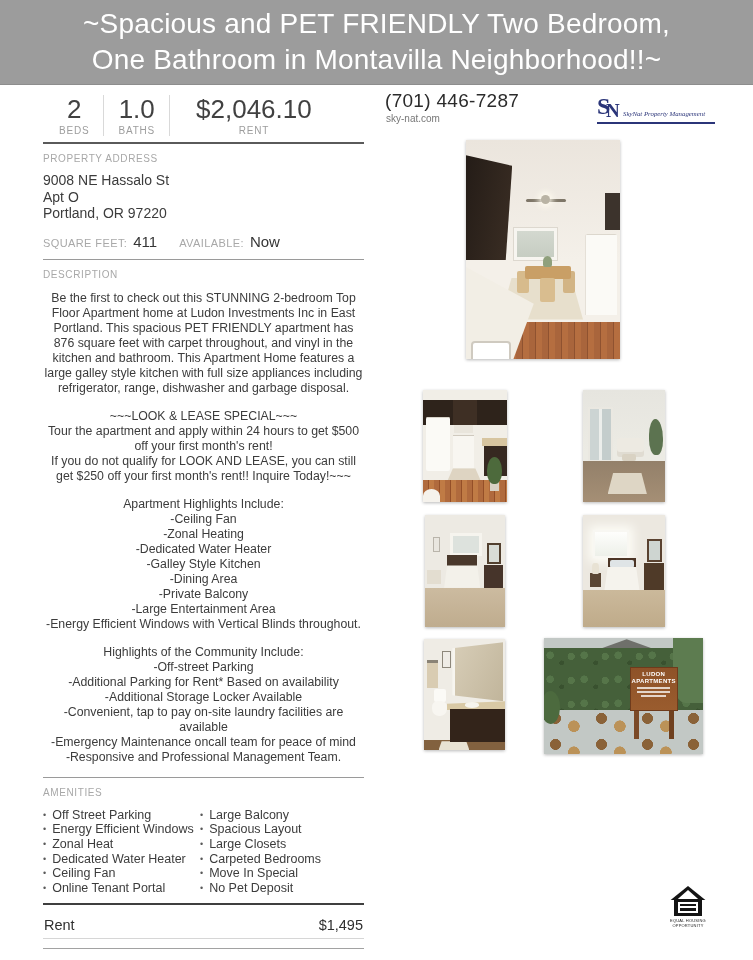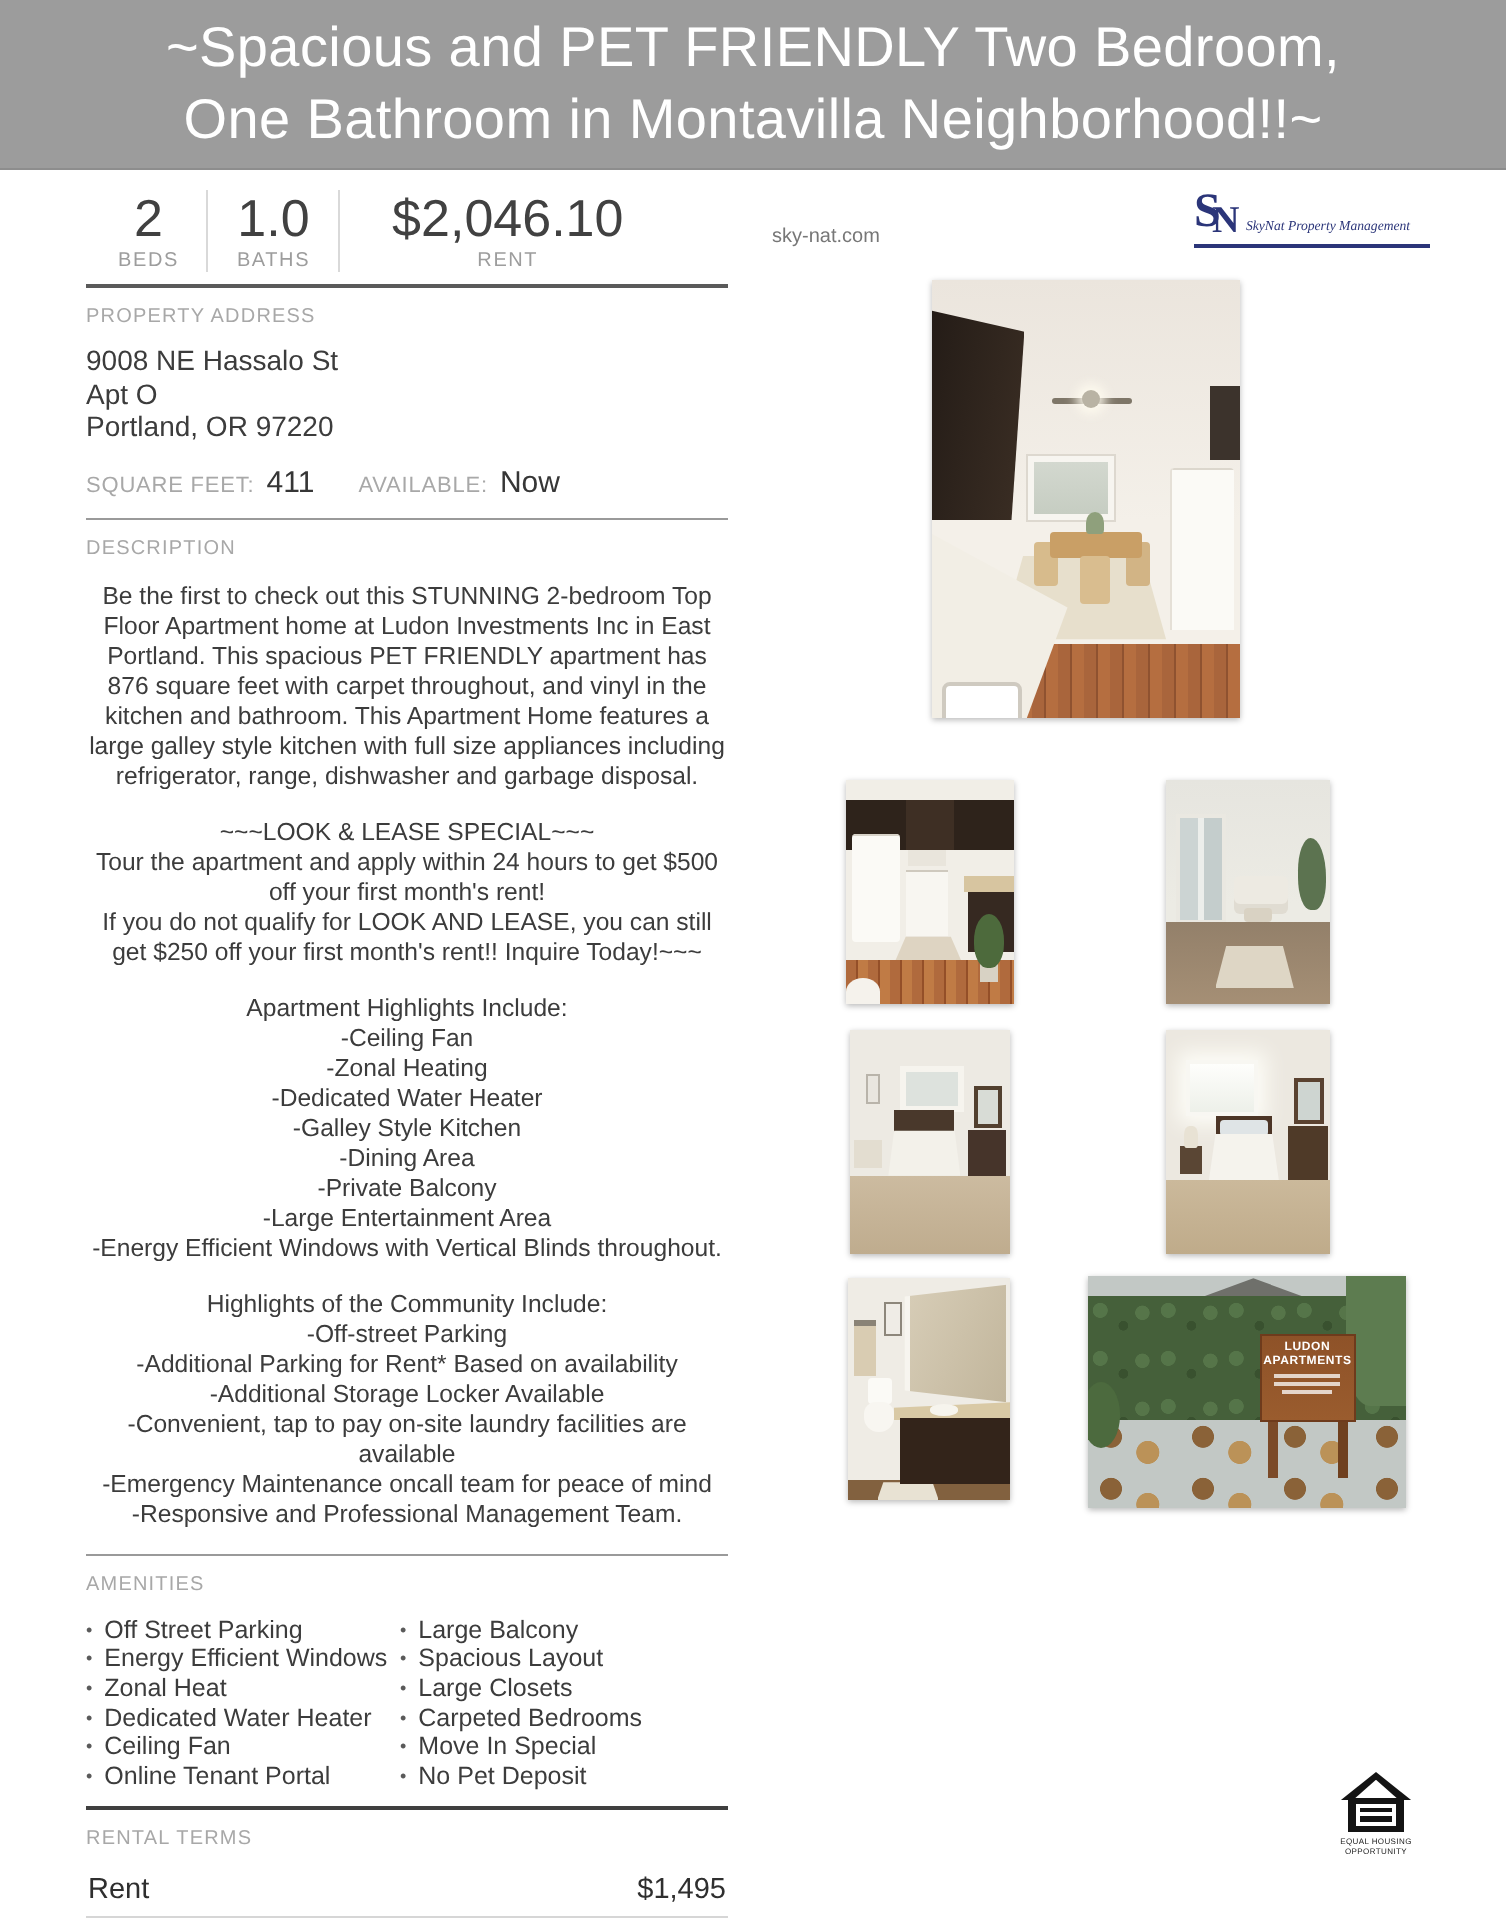--- a/index.html
+++ b/index.html
@@ -241,34 +241,34 @@
       <div class="amen-item">Large Closets</div>
       <div class="amen-item">Dedicated Water Heater</div>
       <div class="amen-item">Carpeted Bedrooms</div>
       <div class="amen-item">Ceiling Fan</div>
       <div class="amen-item">Move In Special</div>
       <div class="amen-item">Online Tenant Portal</div>
       <div class="amen-item">No Pet Deposit</div>
     </div>
     <div class="rule rule-amen"></div>
 
-    <div class="lbl-row sec-label">RENTAL TERMS</div>
     <div class="terms">
       <div class="term-row">
         <span>Rent</span>
         <span class="term-value">$1,495</span>
       </div>
       <div class="term-row">
         
         
       </div>
 
     </div>
   </div>
 
+  <div class="phone">(701) 446-7287</div>
   <div class="website">sky-nat.com</div>
 
   <div class="brand">
     <span class="brand-mono">
       <span class="brand-s">S</span>
       <span class="brand-n">N</span>
     </span>
     <span class="brand-name">SkyNat Property Management</span>
   </div>
 

